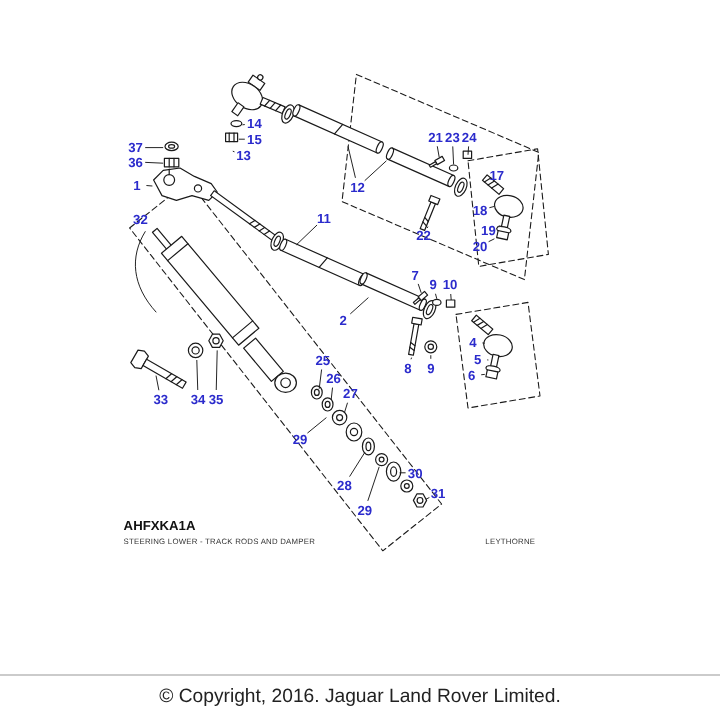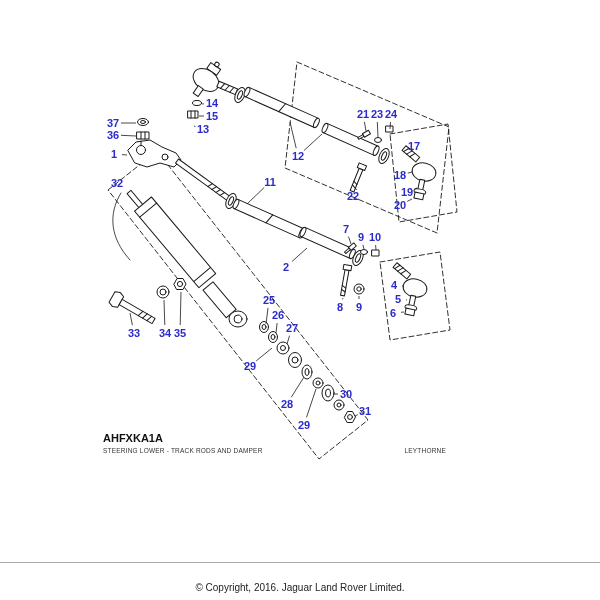--- a/index.html
+++ b/index.html
@@ -10,21 +10,21 @@
   #diagram-svg { position:absolute; left:0; top:0; }
   .part-label {
     font-family:"Liberation Sans", sans-serif;
     font-weight:bold; font-size:11px; text-anchor:middle; cursor:pointer;
   }
   .code-text { font-family:"Liberation Sans", sans-serif; font-size:11px; font-weight:600; fill:#111111; }
   .caption-text { font-family:"Liberation Sans", sans-serif; font-size:6.5px; fill:#333333; letter-spacing:0.2px; }
   #footer {
     position:absolute; left:0; top:562px; width:600px;
     border-top:1px solid #aaaaaa; text-align:center;
-    padding-top:19px; font-size:10px; color:#222222;
+    padding-top:9px; font-size:16px; color:#222222;
   }
 </style>
 </head>
 <body>
 
 <div id="page">
 
 <svg id="diagram-svg" width="600" height="560" viewBox="0 0 600 560">
 
   <g stroke="#1a1a1a" stroke-width="1" fill="none" stroke-linecap="round" stroke-linejoin="round">

